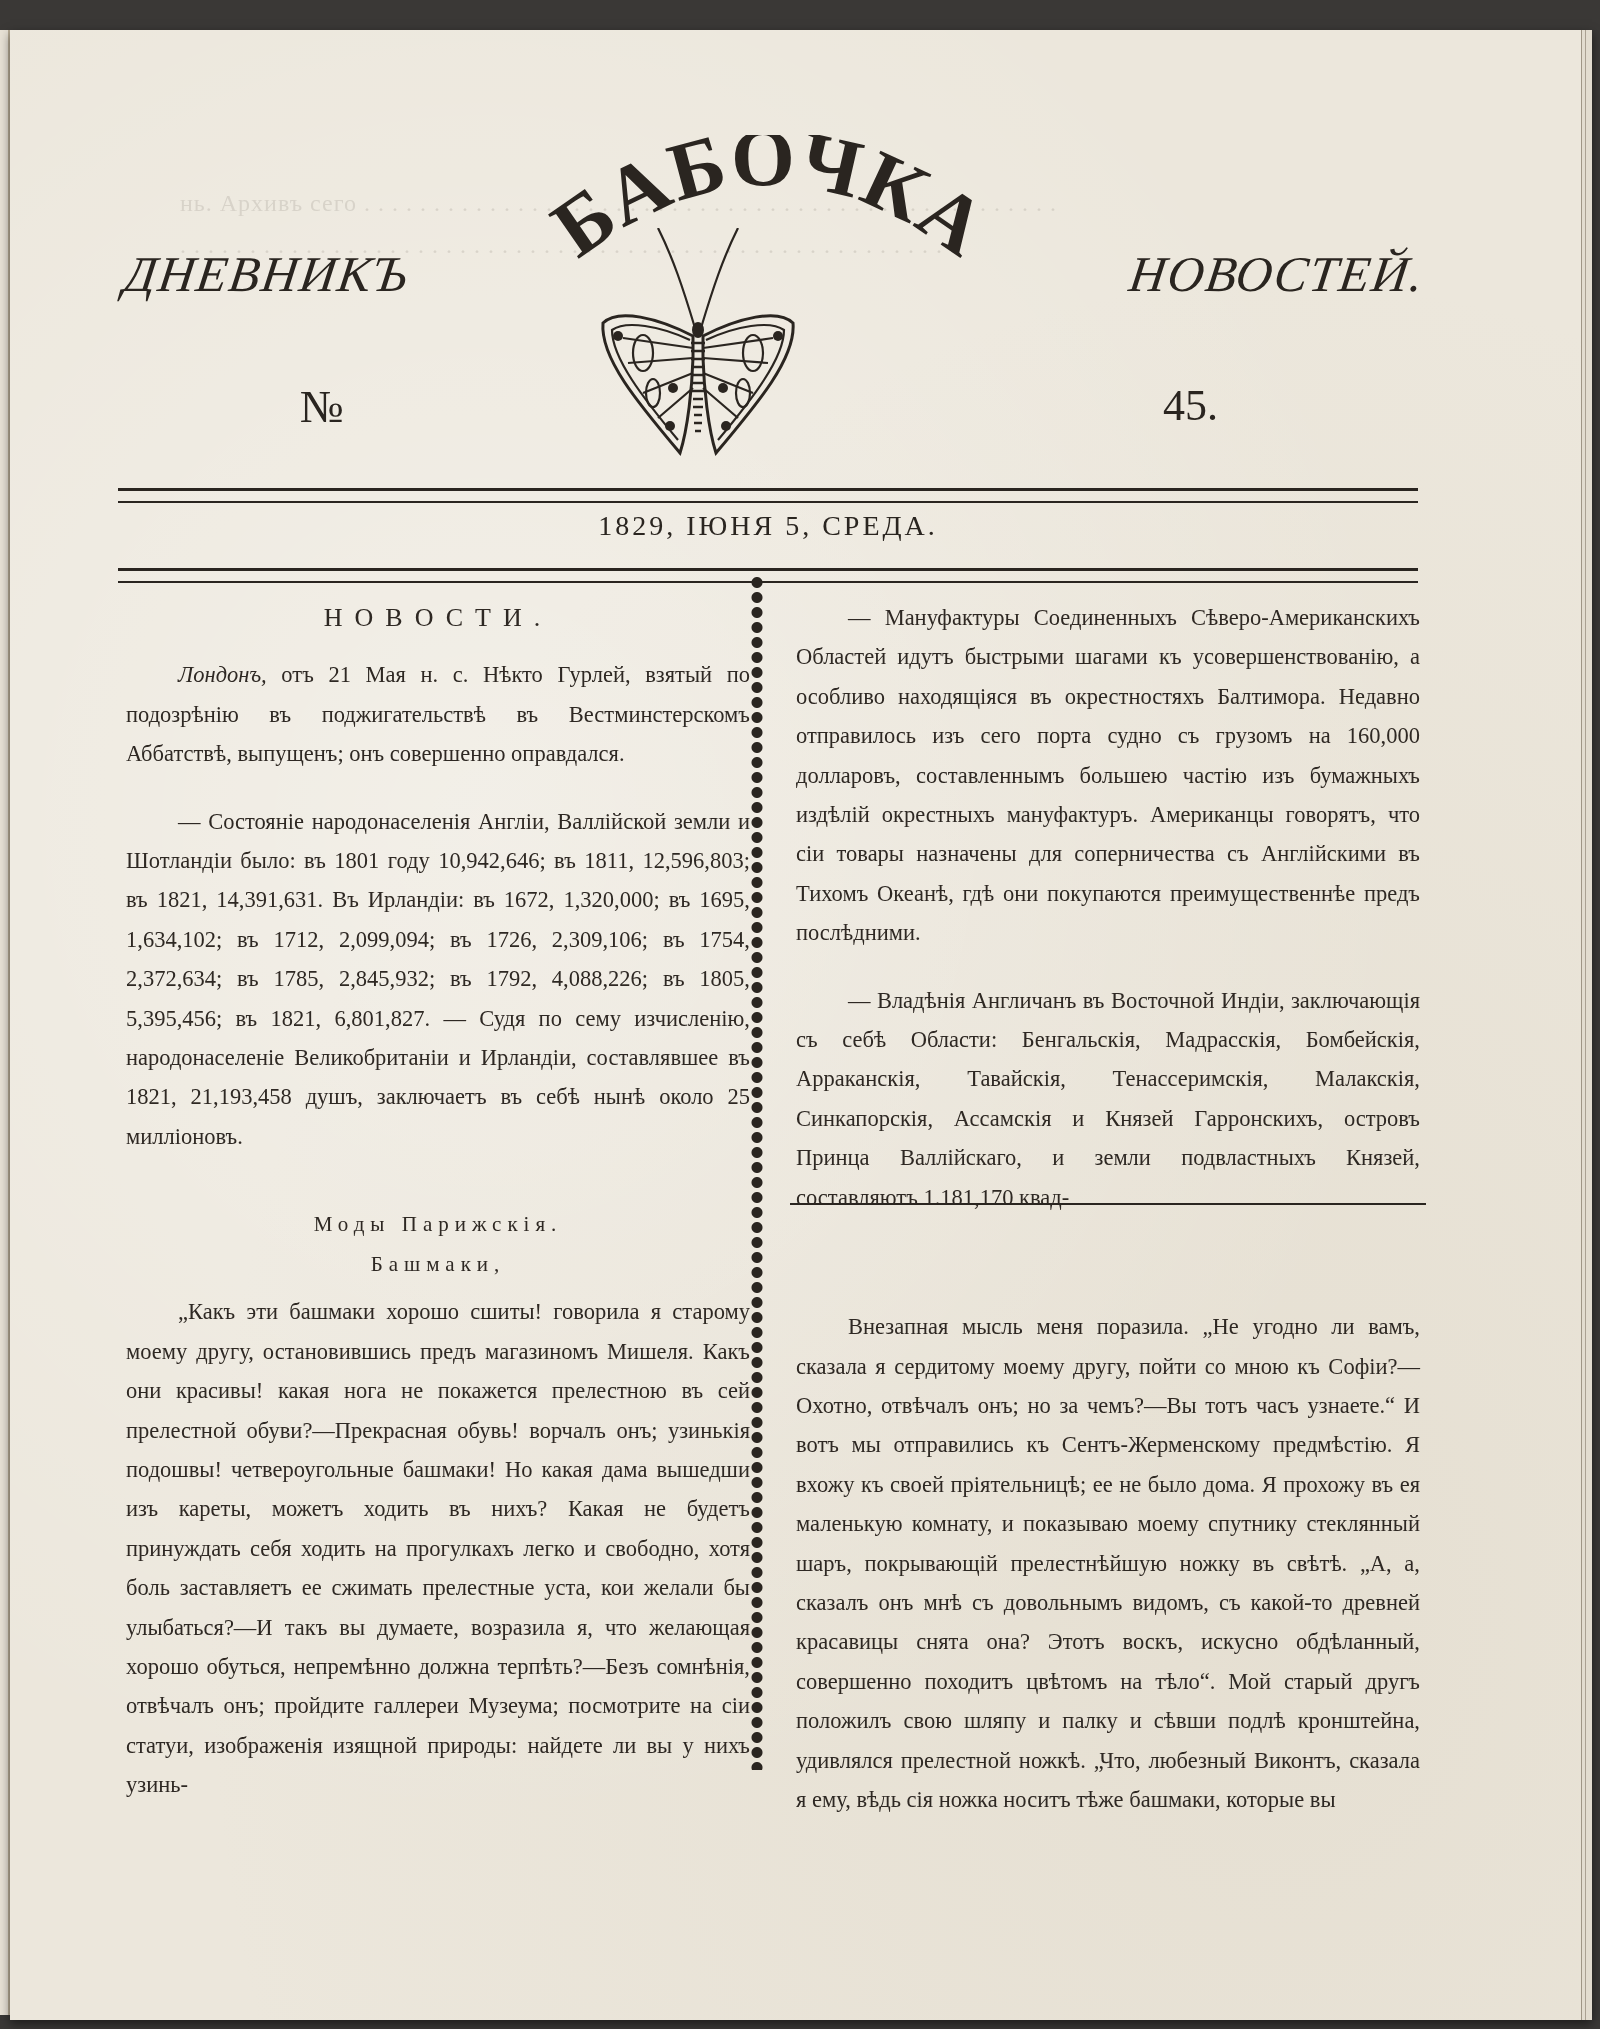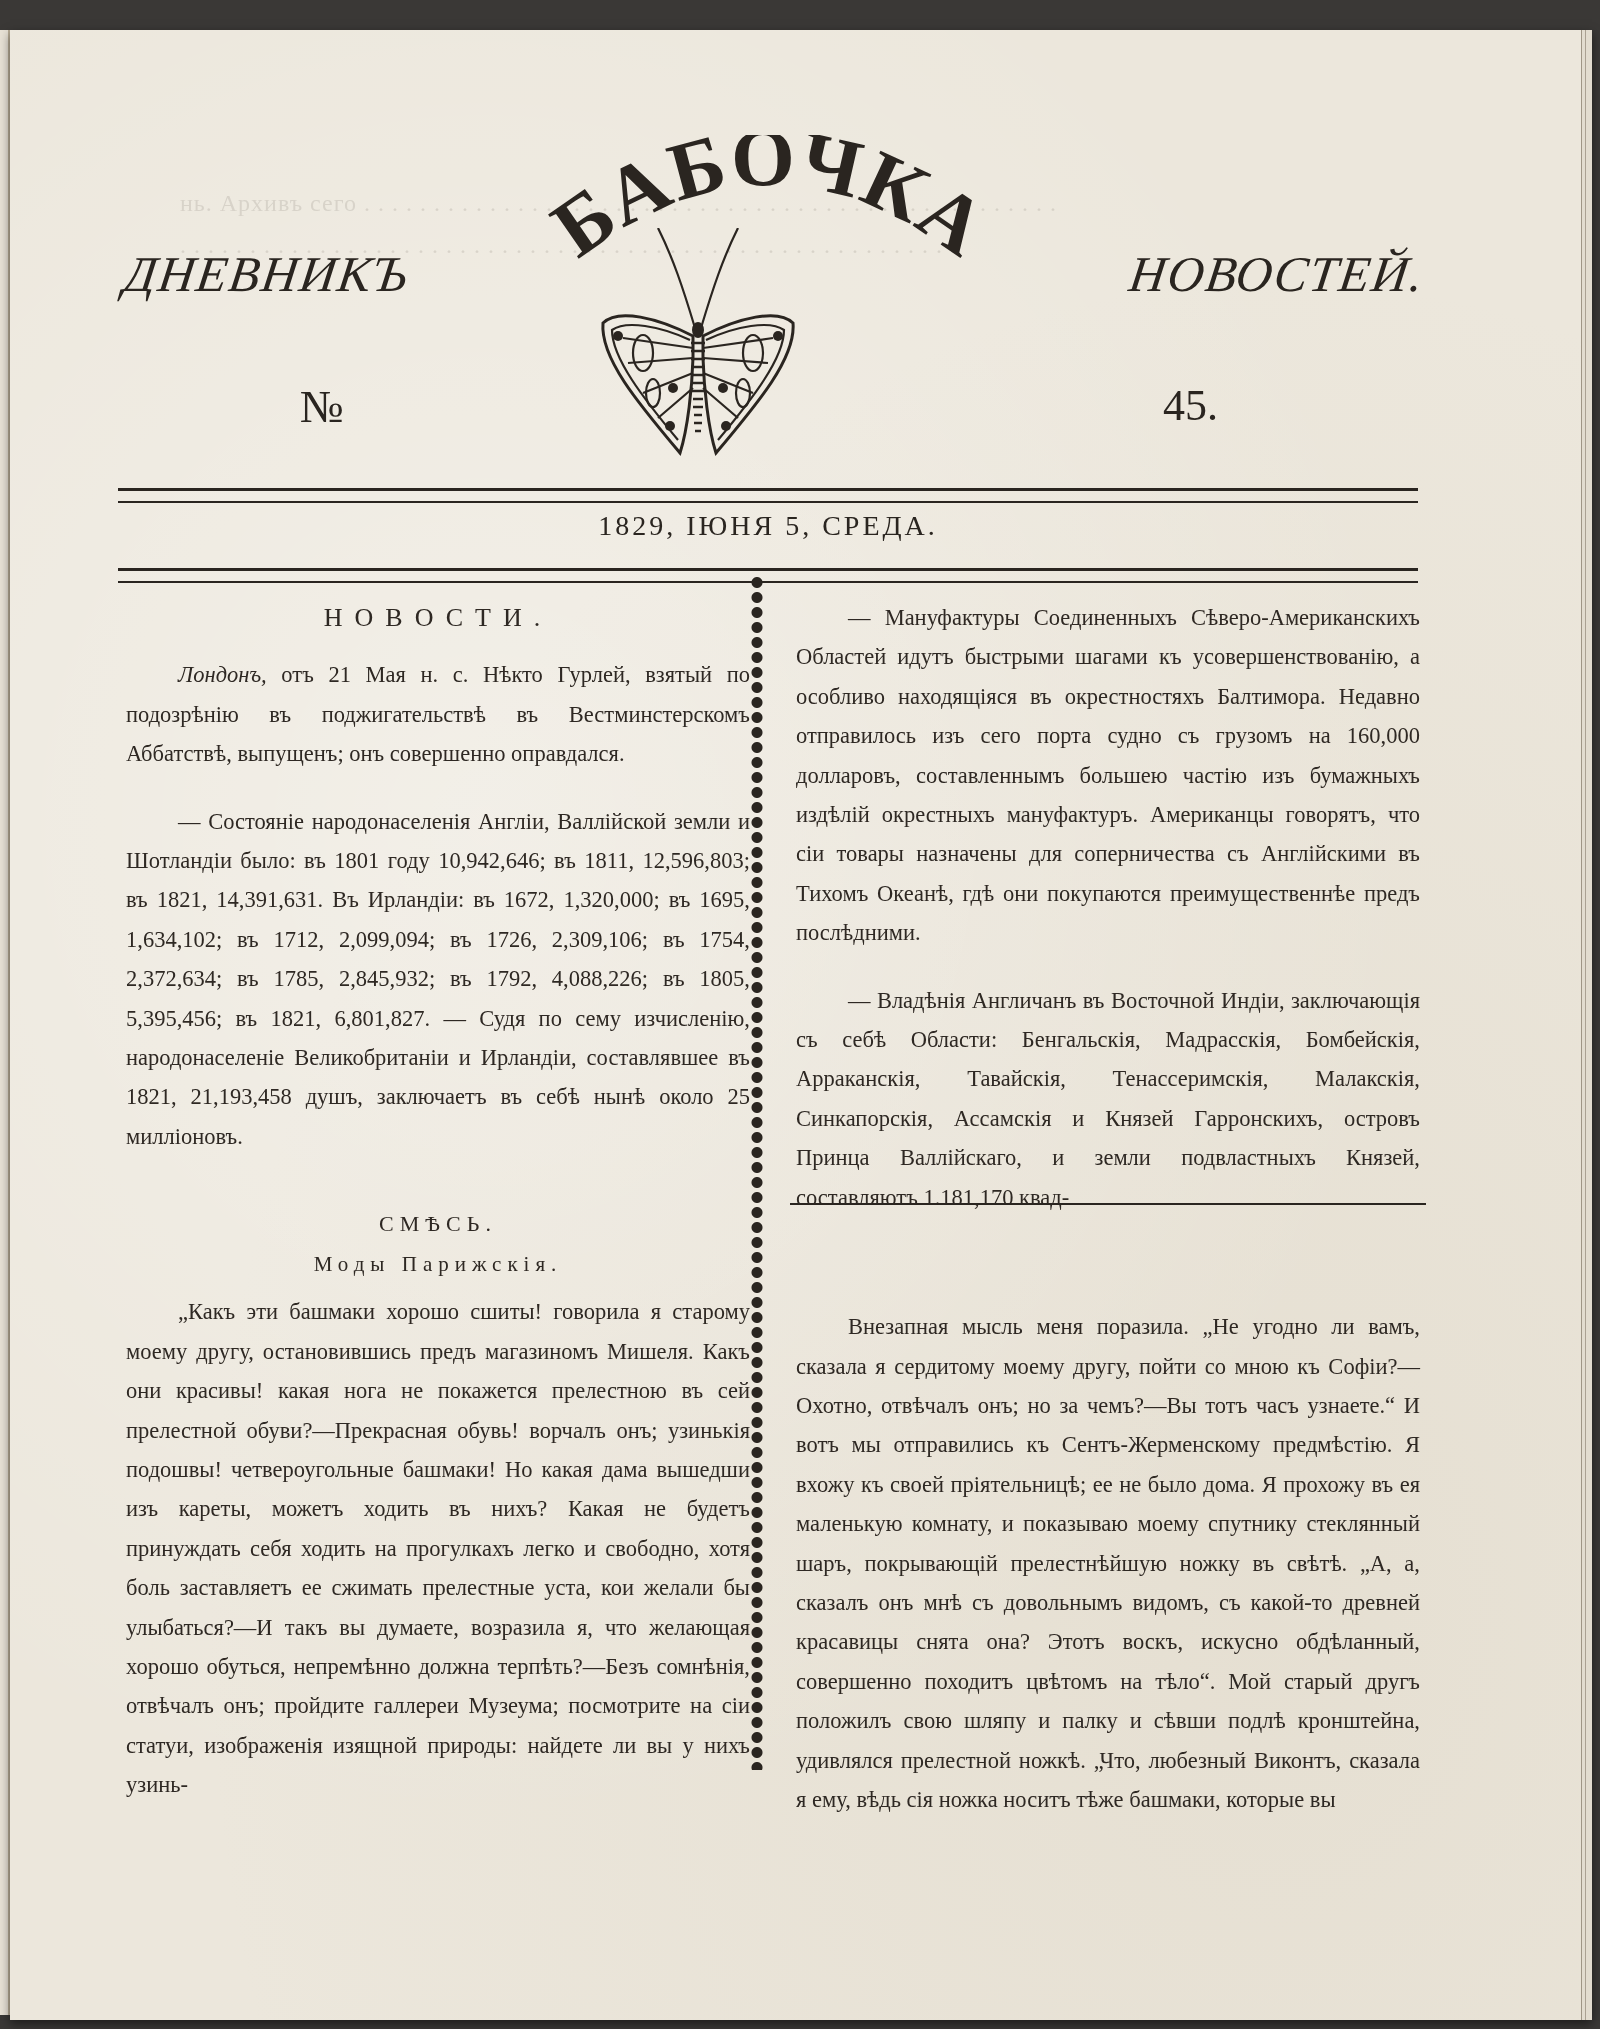--- a/index.html
+++ b/index.html
@@ -151,22 +151,22 @@
 <div class="rule-double rule-top"></div>
 <div class="dateline">1829, ІЮНЯ 5, СРЕДА.</div>
 <div class="rule-double rule-bottom"></div>
 
 <div class="col col-left">
   <div class="section-head">НОВОСТИ.</div>
   <p class="indent"><span class="italic">Лондонъ,</span><span> отъ 21 Мая н. с. Нѣкто Гурлей, взятый по подозрѣнію въ поджигательствѣ въ Вестминстерскомъ Аббатствѣ, выпущенъ; онъ совершенно оправдался.</span></p>
   <div class="para-gap"></div>
   <p class="indent">— Состояніе народонаселенія Англіи, Валлійской земли и Шотландіи было: въ 1801 году 10,942,646; въ 1811, 12,596,803; въ 1821, 14,391,631. Въ Ирландіи: въ 1672, 1,320,000; въ 1695, 1,634,102; въ 1712, 2,099,094; въ 1726, 2,309,106; въ 1754, 2,372,634; въ 1785, 2,845,932; въ 1792, 4,088,226; въ 1805, 5,395,456; въ 1821, 6,801,827. — Судя по сему изчисленію, народонаселеніе Великобританіи и Ирландіи, составлявшее въ 1821, 21,193,458 душъ, заключаетъ въ себѣ нынѣ около 25 милліоновъ.</p>
   <div style="height:40px;"></div>
-  <div class="small-head" style="font-size:22px;">СМѢСЬ.</div>
   <div class="small-head">Моды Парижскія.</div>
+  <div class="small-head">Башмаки,</div>
   <p class="indent">„Какъ эти башмаки хорошо сшиты! говорила я старому моему другу, остановившись предъ магазиномъ Мишеля. Какъ они красивы! какая нога не покажется прелестною въ сей прелестной обуви?—Прекрасная обувь! ворчалъ онъ; узинькія подошвы! четвероугольные башмаки! Но какая дама вышедши изъ кареты, можетъ ходить въ нихъ? Какая не будетъ принуждать себя ходить на прогулкахъ легко и свободно, хотя боль заставляетъ ее сжимать прелестные уста, кои желали бы улыбаться?—И такъ вы думаете, возразила я, что желающая хорошо обуться, непремѣнно должна терпѣть?—Безъ сомнѣнія, отвѣчалъ онъ; пройдите галлереи Музеума; посмотрите на сіи статуи, изображенія изящной природы: найдете ли вы у нихъ узинь-</p>
 </div>
 
 <div class="col-divider"></div>
 
 <div class="col col-right">
   <p class="indent">— Мануфактуры Соединенныхъ Сѣверо-Американскихъ Областей идутъ быстрыми шагами къ усовершенствованію, а особливо находящіяся въ окрестностяхъ Балтимора. Недавно отправилось изъ сего порта судно съ грузомъ на 160,000 долларовъ, составленнымъ большею частію изъ бумажныхъ издѣлій окрестныхъ мануфактуръ. Американцы говорятъ, что сіи товары назначены для соперничества съ Англійскими въ Тихомъ Океанѣ, гдѣ они покупаются преимущественнѣе предъ послѣдними.</p>
   <div class="para-gap"></div>
   <p class="indent">— Владѣнія Англичанъ въ Восточной Индіи, заключающія съ себѣ Области: Бенгальскія, Мадрасскія, Бомбейскія, Арраканскія, Тавайскія, Тенассеримскія, Малакскія, Синкапорскія, Ассамскія и Князей Гарронскихъ, островъ Принца Валлійскаго, и земли подвластныхъ Князей, составляютъ 1.181,170 квад-</p>
   <div style="height:62px;"></div>

